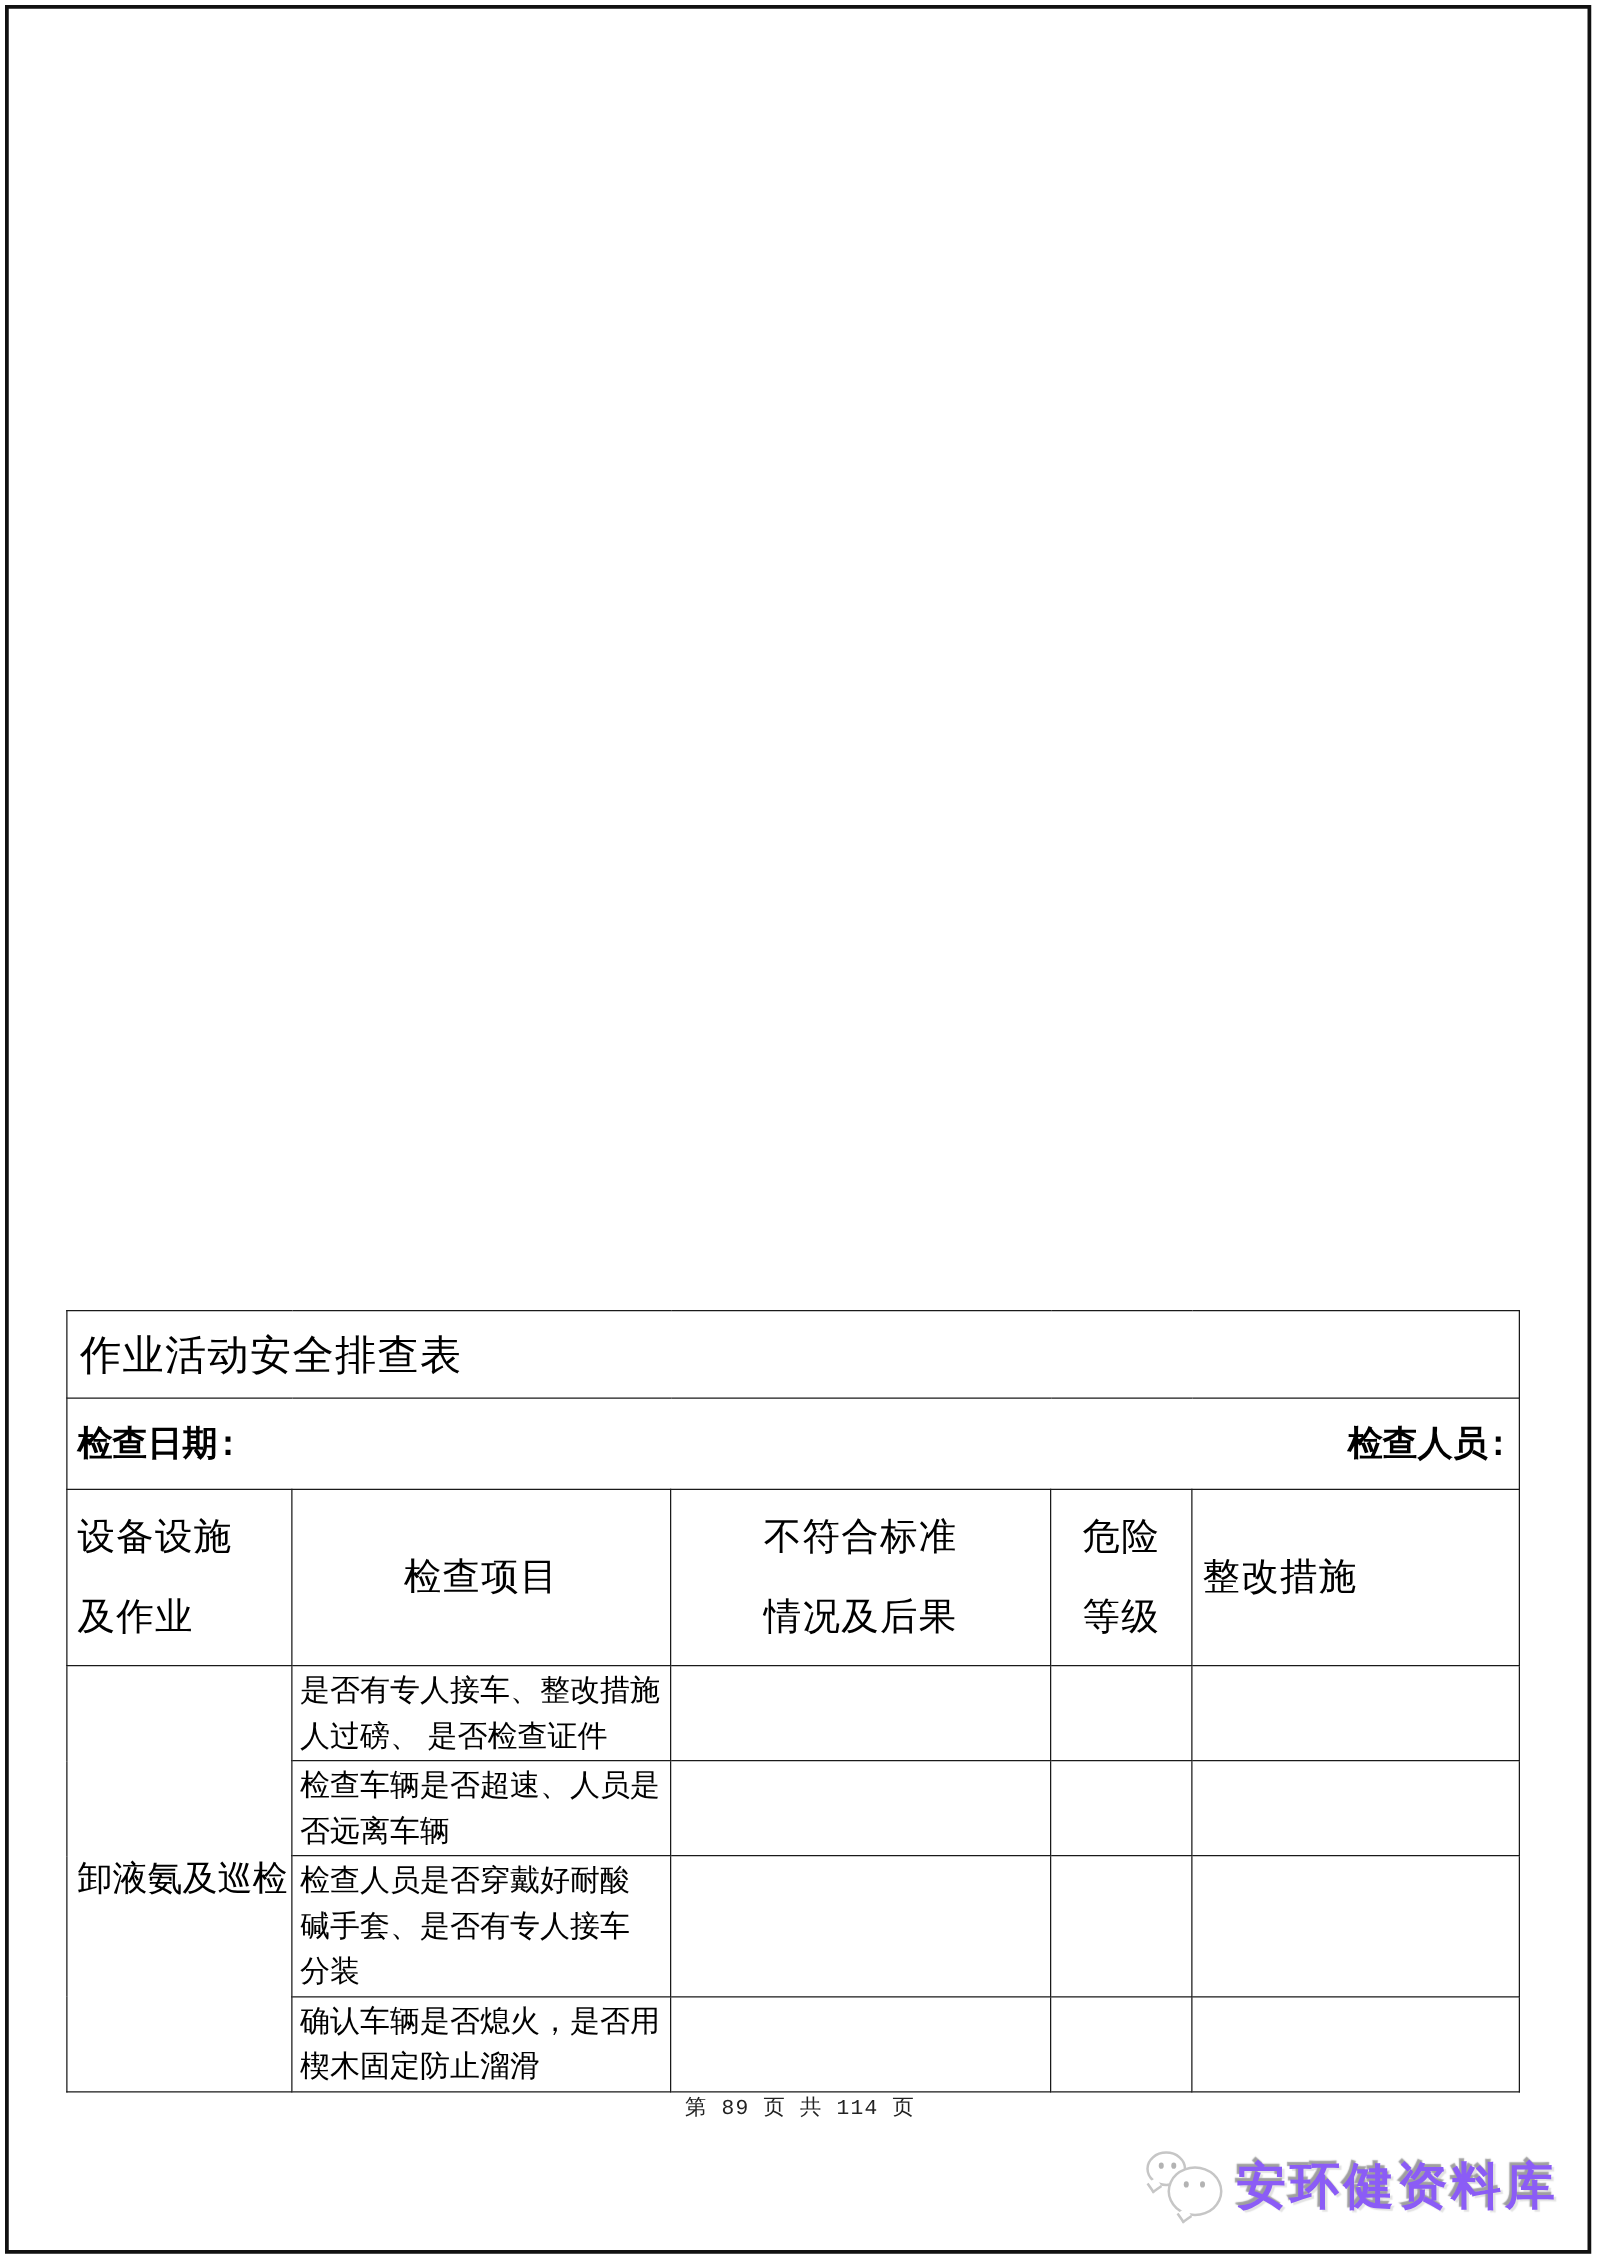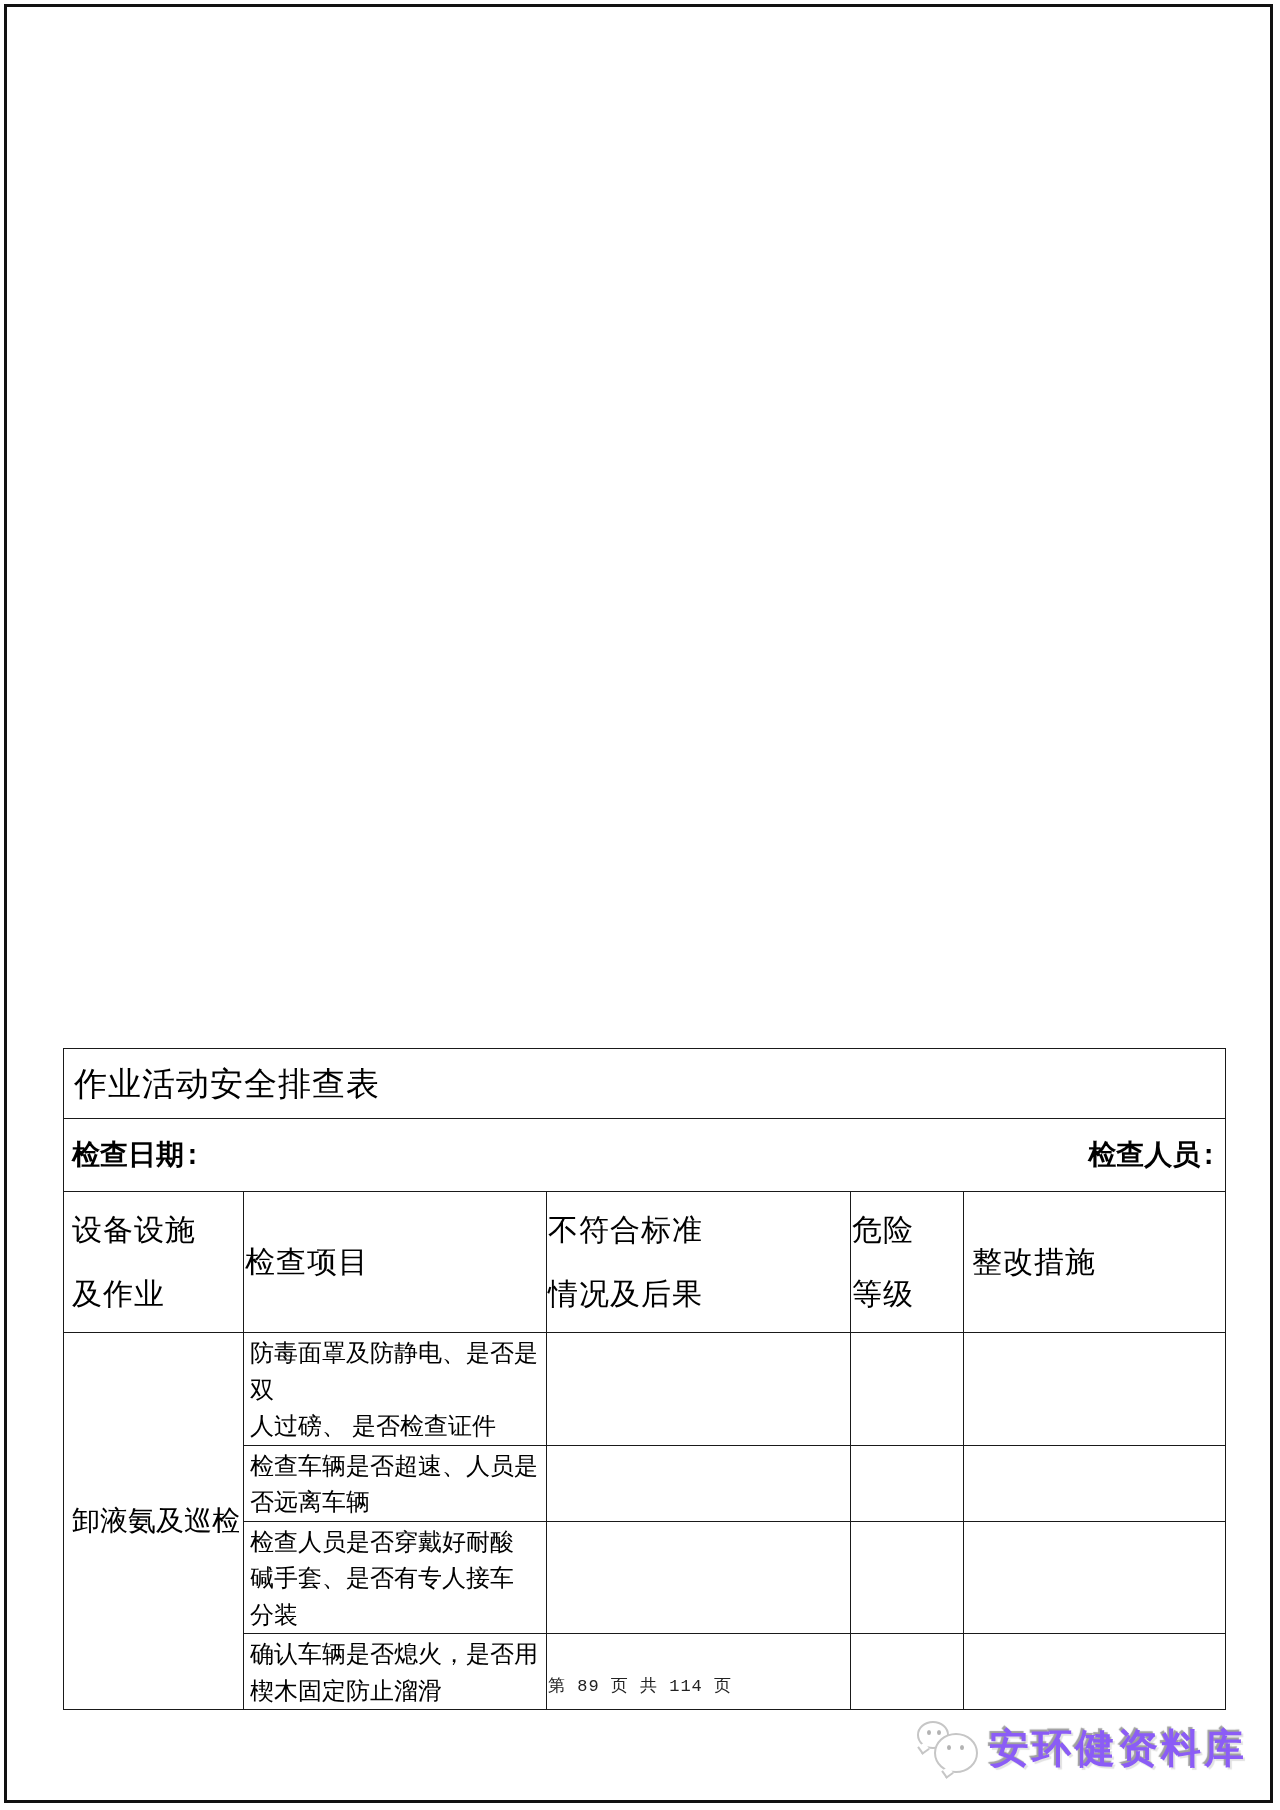--- a/index.html
+++ b/index.html
@@ -6,38 +6,38 @@
   body{
     width:1280px;height:1810px;position:relative;background:#ffffff;
     font-family:"Liberation Serif", serif;color:#000;overflow:hidden;
   }
   .page-frame{
     position:absolute;left:4px;top:4px;width:1269px;height:1799px;
     border:3px solid #111;box-sizing:border-box;background:#fff;
   }
   
   table.doc{
-    position:absolute;left:63px;top:1048px;width:1162px;
+    position:absolute;left:53px;top:1048px;width:1162px;
     border-collapse:collapse;table-layout:fixed;background:#fff;
   }
   table.doc td{
     border:1.6px solid #1a1a1a;box-sizing:border-box;
     white-space:pre-line;overflow:hidden;
   }
   td.title-cell{
     font-size:33px;padding:2px 8px 0 10px;vertical-align:middle;
     letter-spacing:1px;
   }
   td.date-cell{padding:0;}
   .date-flex{
     display:flex;justify-content:space-between;align-items:center;
     height:36px;padding:0 8px;font-size:28px;font-weight:bold;font-family:Liberation Mono, monospace;
   }
   td.hdr{
-    font-size:30px;line-height:64px;vertical-align:middle;text-align:left;
+    font-size:30px;line-height:64px;vertical-align:middle;text-align:center;
     letter-spacing:1px;
   }
   td.hdr.left{text-align:left;padding-left:8px;}
   td.item-cell{
     font-size:24px;line-height:36.5px;vertical-align:top;
     padding:2px 2px 0 6px;text-align:left;
   }
   td.activity-cell{
     font-size:28px;vertical-align:middle;text-align:left;padding-left:8px;
   }
@@ -108,21 +108,21 @@
 及作业</td>
     <td class="hdr">检查项目</td>
     <td class="hdr">不符合标准
 情况及后果</td>
     <td class="hdr">危险
 等级</td>
     <td class="hdr left">整改措施</td>
   </tr>
   <tr style="height:76px">
     <td class="activity-cell" rowspan="4">卸液氨及巡检</td>
-    <td class="item-cell">防毒面罩及防静电、是否是双
+    <td class="item-cell">是否有专人接车、整改措施
 人过磅、 是否检查证件</td>
     <td class="blank"></td>
     <td class="blank"></td>
     <td class="blank"></td>
   </tr>
   <tr style="height:74px">
     <td class="item-cell">检查车辆是否超速、人员是
 否远离车辆</td>
     <td class="blank"></td>
     <td class="blank"></td>

